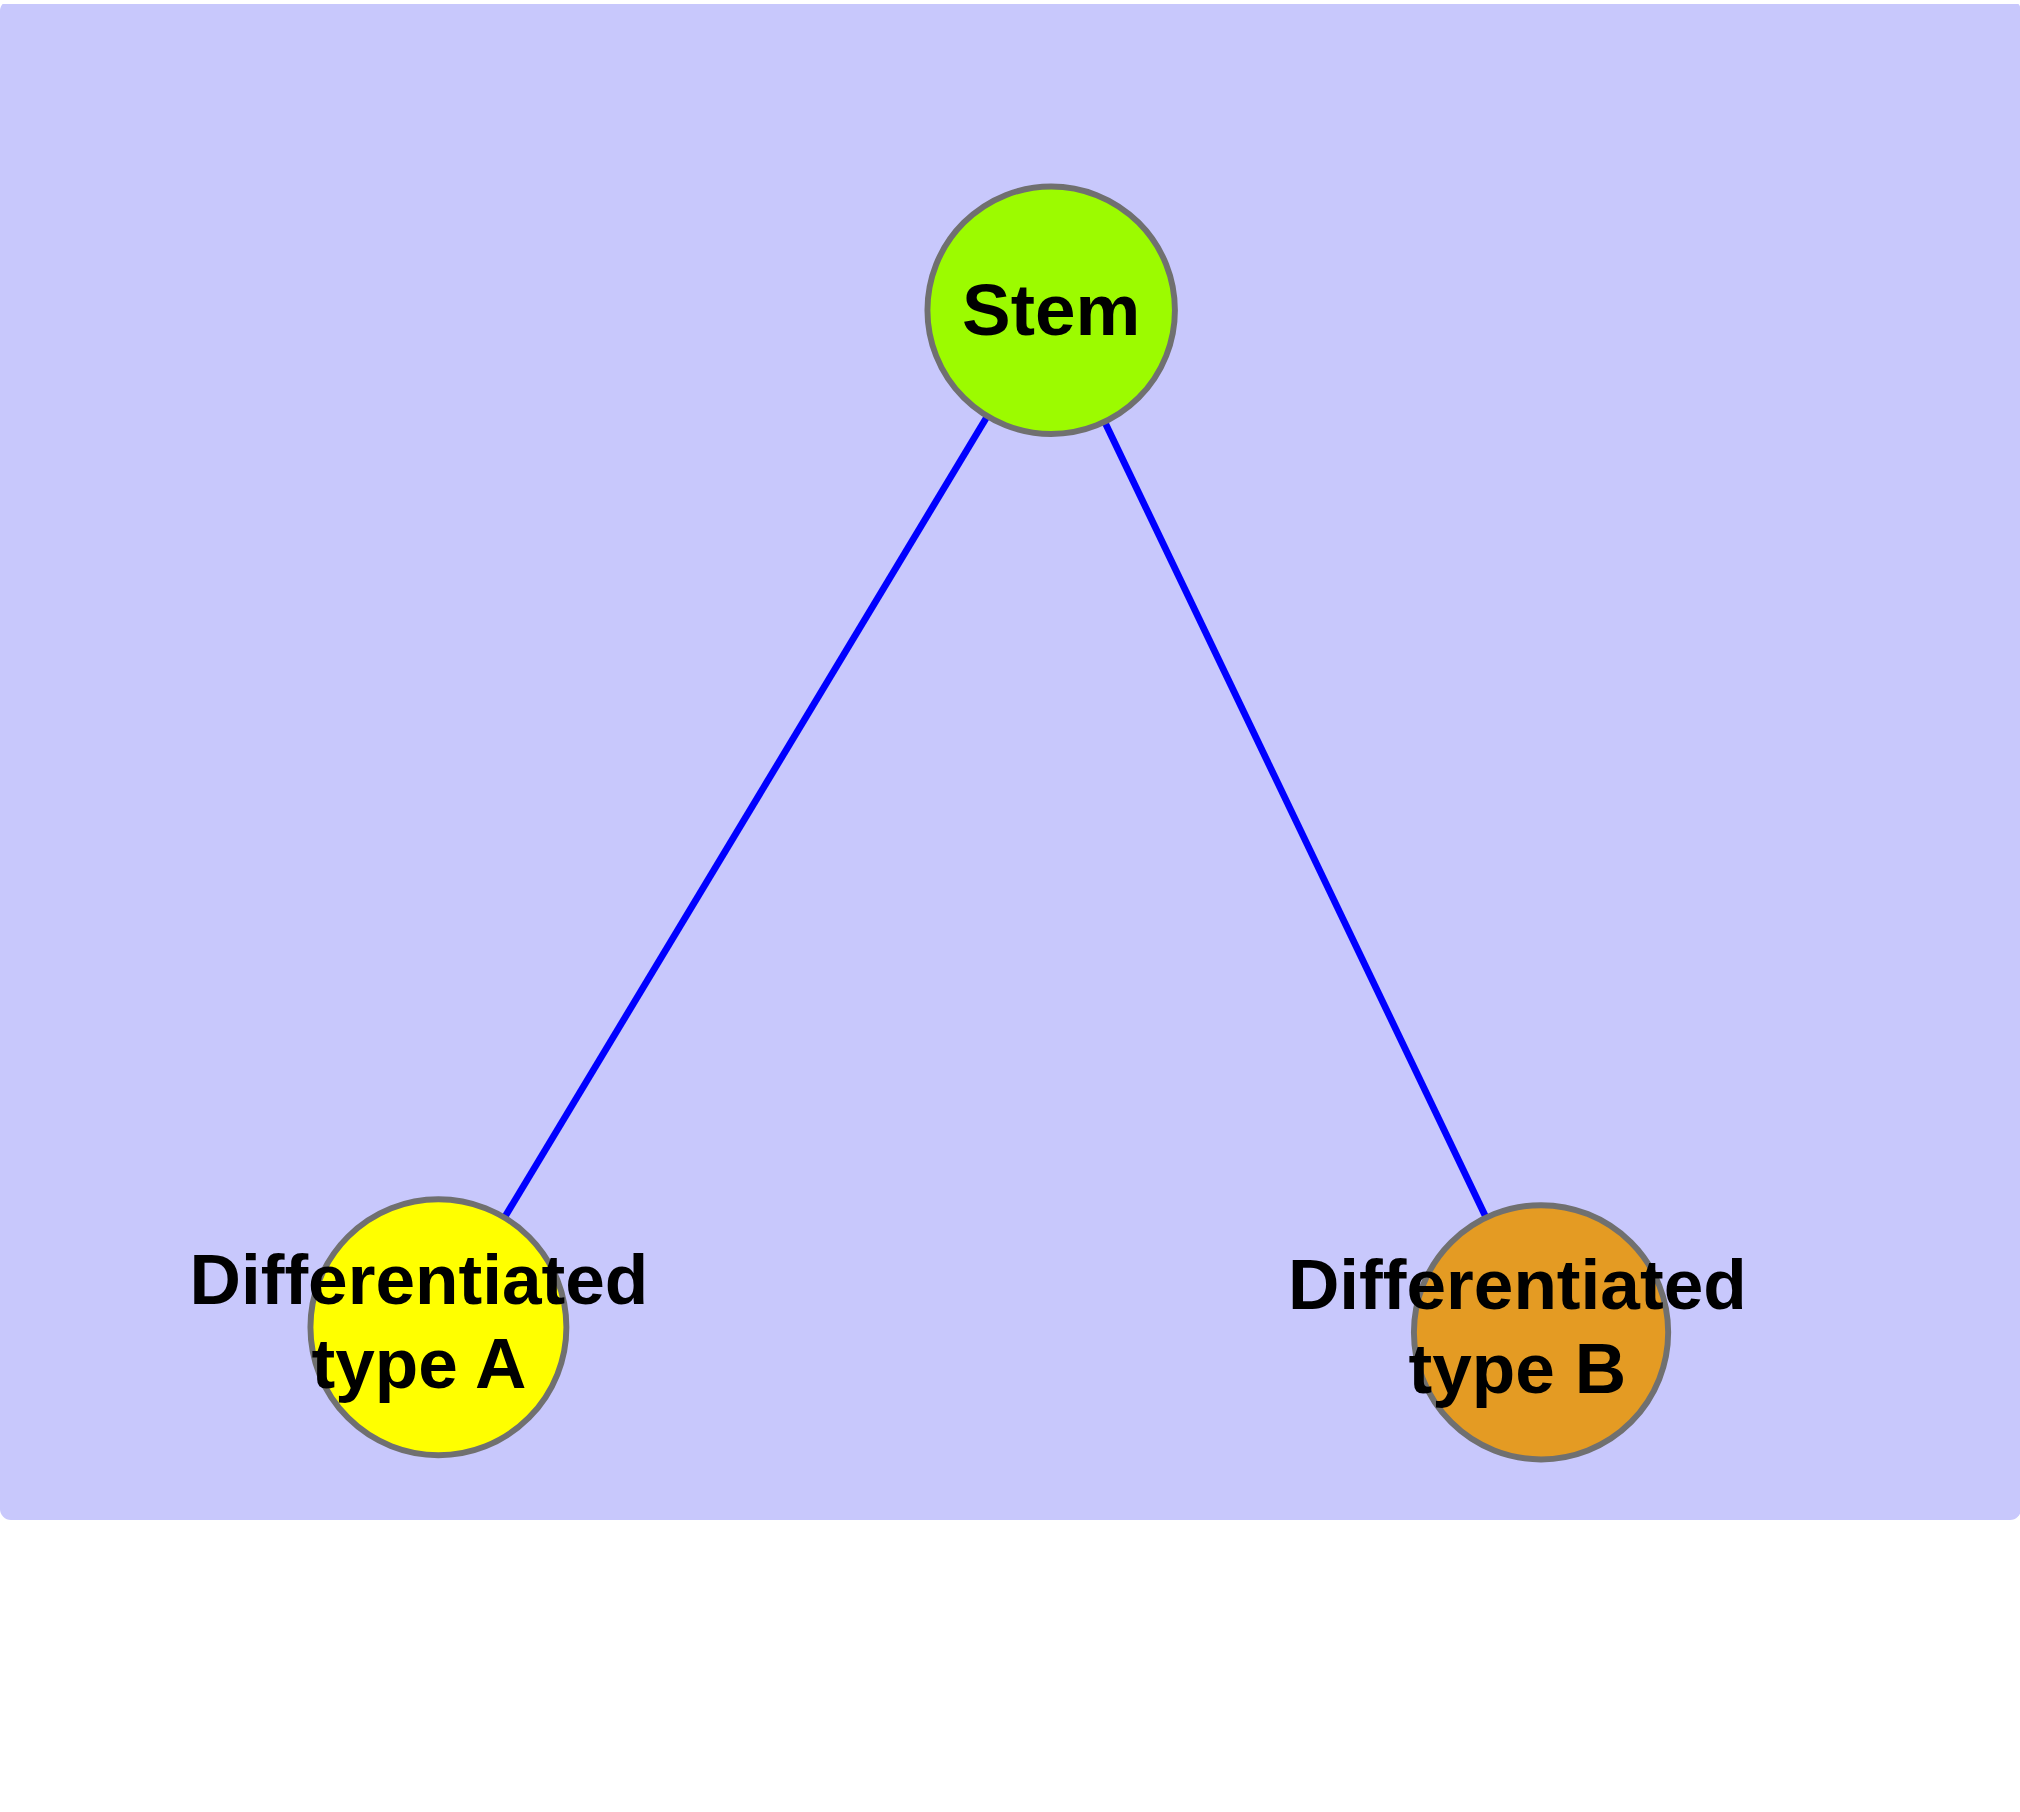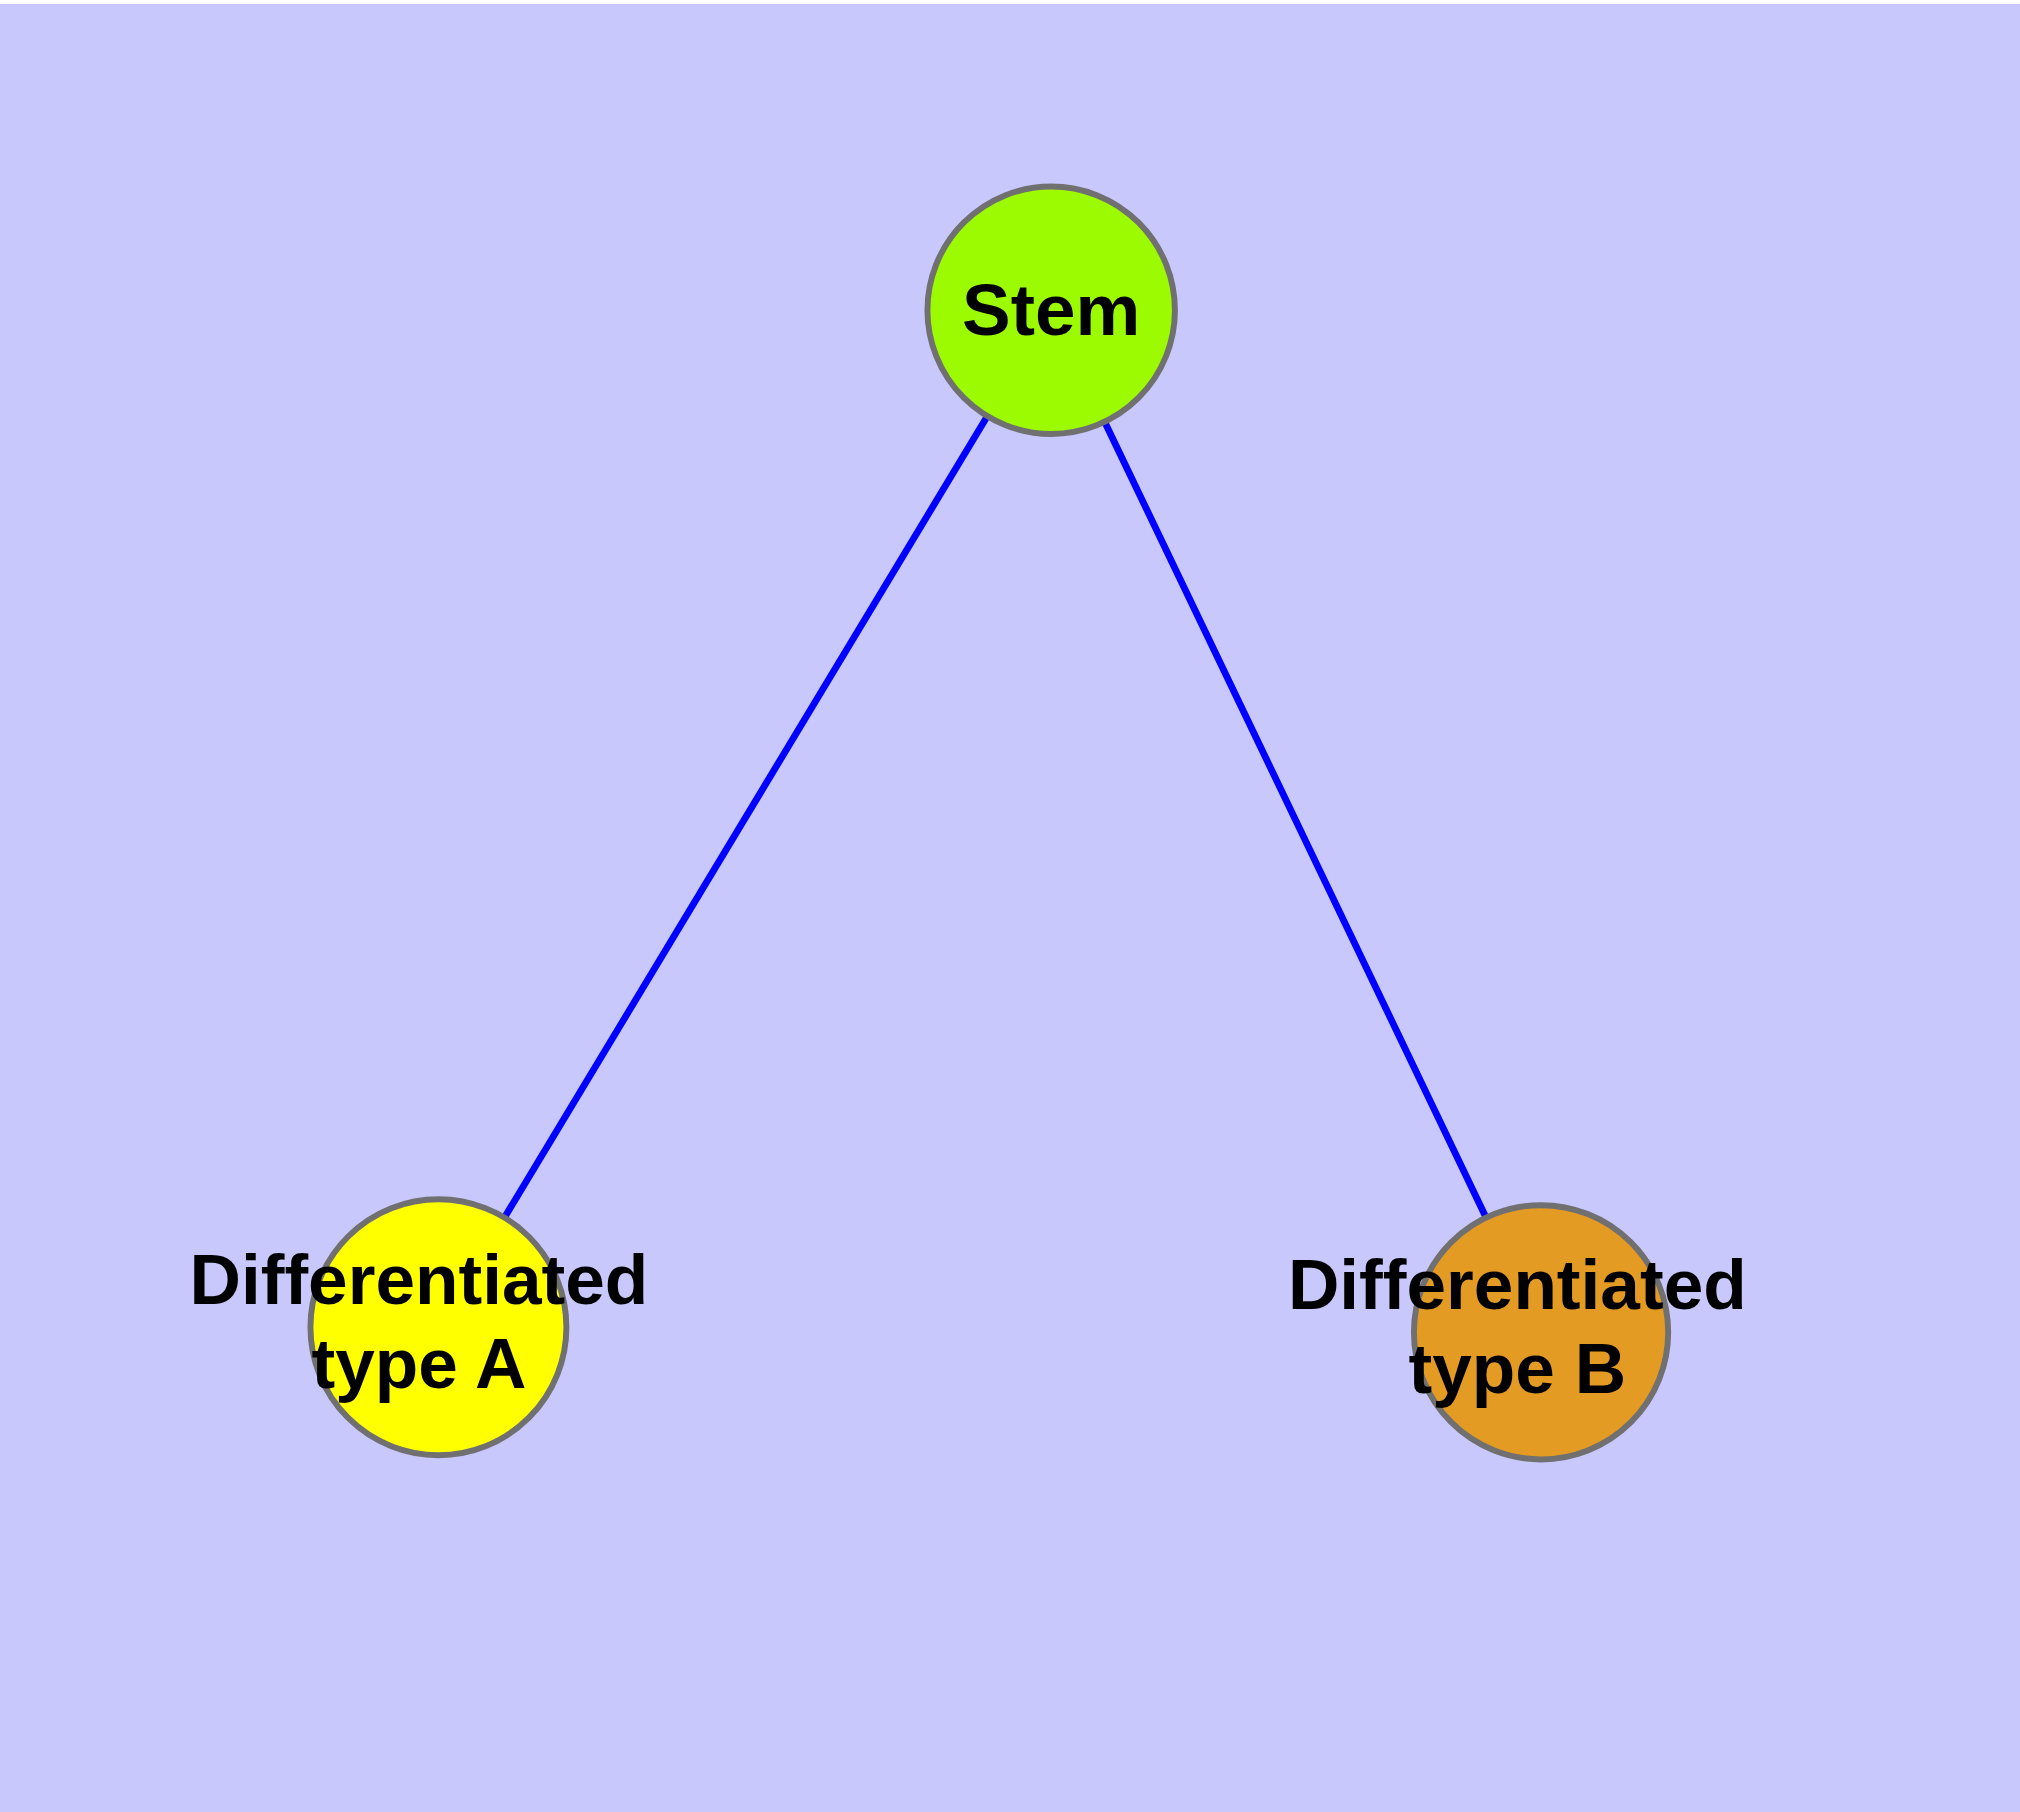--- a/index.html
+++ b/index.html
@@ -41,21 +41,21 @@
     font-family: "Liberation Sans", sans-serif;
     font-weight: bold;
     fill: #000000;
     text-anchor: middle;
     dominant-baseline: middle;
   }
 </style>
 </head>
 <body>
 
-<div id="canvas" style="width: 2021px; height: 1812px; background: rgb(255, 255, 255);">
+<div id="canvas" style="width: 2021px; height: 1520px; background: rgb(255, 255, 255); border-radius: 11px;">
 
   <div id="plot-bg" style="background: rgb(200, 200, 252); width: 2021px; height: 1808px;"></div>
 
   <svg id="graph-svg" viewBox="0 0 2384 2138">
 
     <g id="edges-layer">
         <line x1="1240" y1="366" x2="517" y2="1566" stroke="#0000ff" class="edge-line" stroke-width="8"></line>
         <line x1="1240" y1="366" x2="1818" y2="1572" stroke="#0000ff" class="edge-line" stroke-width="8"></line>
       </g>
     <g id="nodes-layer">

